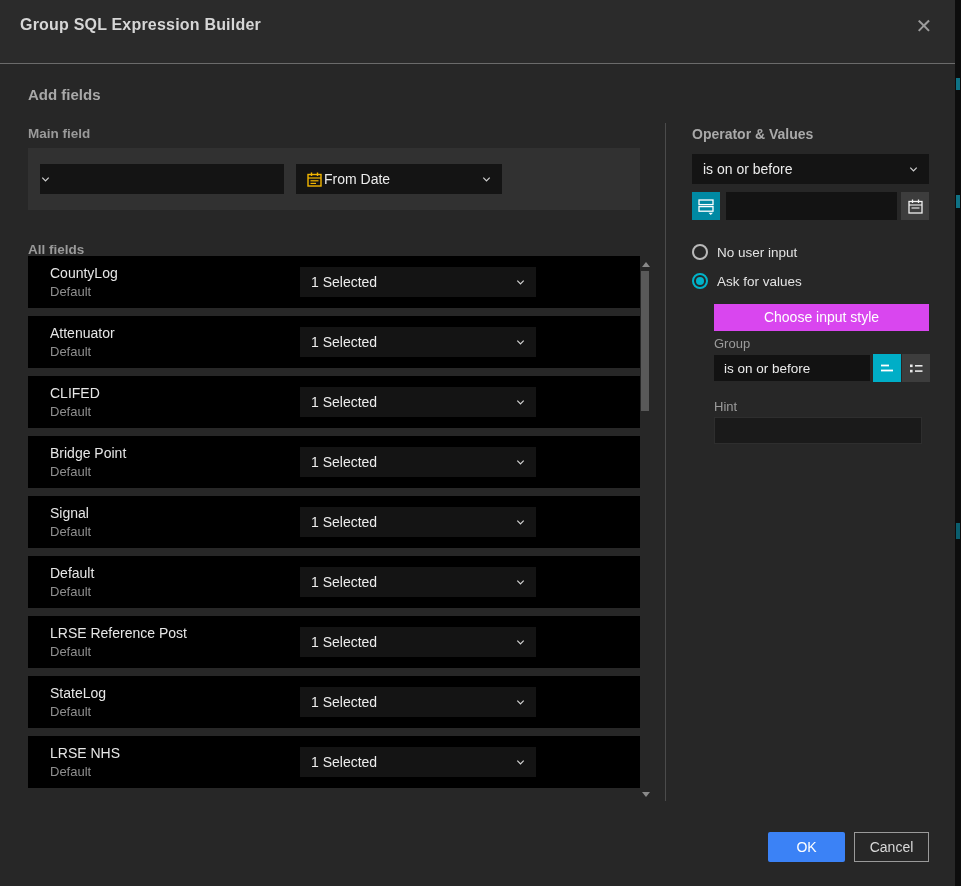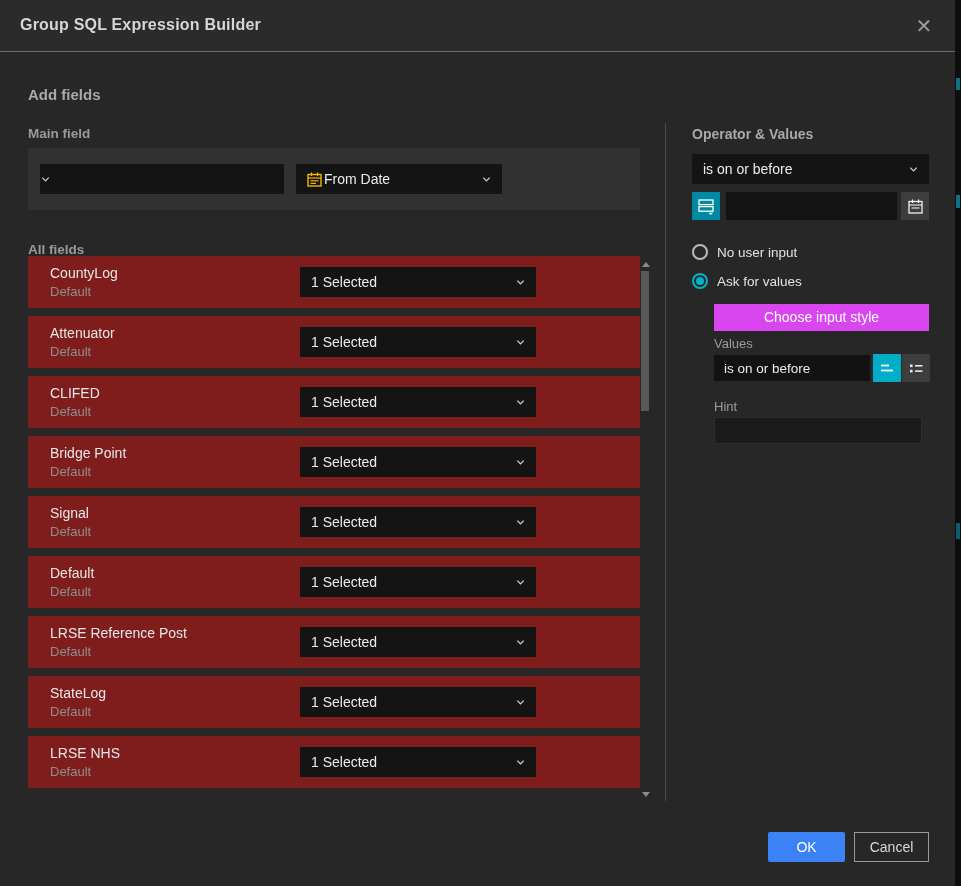--- a/index.html
+++ b/index.html
@@ -1,21 +1,21 @@
 <!DOCTYPE html>
 <html><head>
 <meta charset="utf-8">
 <style>
   * { margin:0; padding:0; box-sizing:border-box; }
   html,body { width:961px; height:886px; overflow:hidden; background:#262626;
     font-family:"Liberation Sans", sans-serif; }
   .dialog { position:absolute; left:0; top:0; width:961px; height:886px; background:#272727; }
 
   
-  .titlebar { position:absolute; left:0; top:0; width:955px; height:52px; background:#2b2b2b;
+  .titlebar { position:absolute; left:0; top:0; width:955px; height:64px; background:#2b2b2b;
     border-bottom:1px solid #6b6b6b; }
   .titlebar .title { position:absolute; left:20px; top:16px; font-size:16px; font-weight:700;
     color:#d6d6d6; letter-spacing:.2px; }
   .close-btn { position:absolute; right:18px; top:13px; width:26px; height:26px; color:#9c9c9c;
     font-size:20px; line-height:26px; text-align:center; cursor:pointer; }
 
   
   .h-add { position:absolute; left:28px; top:86px; font-size:15px; font-weight:700; color:#a9a9a9; }
   .h-sub { position:absolute; font-size:13.5px; font-weight:700; color:#9a9a9a; }
 
@@ -24,21 +24,21 @@
   .select { background:#141414; display:flex; align-items:center; height:30px; cursor:pointer; }
   .select .select-text { color:#ececec; font-size:14px; padding-left:11px; flex:1; white-space:nowrap; overflow:hidden; }
   .select .chev { margin-right:10px; flex:none; }
   .sel-layer { position:absolute; left:12px; top:16px; width:244px; }
   .sel-field { position:absolute; left:268px; top:16px; width:206px; }
   .sel-field .cal { margin-left:10px; flex:none; }
   .sel-field .select-text { padding-left:1px; }
 
   
   .list { position:absolute; left:28px; top:256px; width:612px; }
-  .field-row { position:relative; height:52px; margin-bottom:8px; background:#7f1d1d; }
+  .field-row { position:relative; height:52px; margin-bottom:8px; background:#000000; }
   .row-name { position:absolute; left:22px; top:9px; font-size:14px; color:#e6e6e6; }
   .row-sub { position:absolute; left:22px; top:28px; font-size:13px; color:#8f8f8f; }
   .row-select { position:absolute; left:272px; top:11px; width:236px; }
 
   
   .sb-thumb { position:absolute; left:641px; top:271px; width:8px; height:140px; background:#595959; cursor:pointer; }
   .sb-up { position:absolute; left:642px; top:262px; width:0; height:0;
     border-left:4px solid transparent; border-right:4px solid transparent; border-bottom:5px solid #8a8a8a; cursor:pointer; }
   .sb-down { position:absolute; left:642px; top:792px; width:0; height:0;
     border-left:4px solid transparent; border-right:4px solid transparent; border-top:5px solid #8a8a8a; cursor:pointer; }
@@ -272,21 +272,21 @@
     </div>
     <div class="radio-option radio-2 selected">
       <span class="radio-circle">
           <span class="radio-dot"></span>
         </span>
       <span class="radio-label">Ask for values</span>
     </div>
 
     <div class="choose-btn">Choose input style</div>
 
-    <div class="lbl lbl-label">Values</div>
+    <div class="lbl lbl-label">Group</div>
     <input class="label-input" type="text" value="is on or before" style="">
     <div class="style-btn active">
       <svg width="18" height="18" viewBox="0 0 18 18">
         <line x1="3" y1="6.5" x2="11" y2="6.5" stroke="#fff" stroke-width="1.8"></line>
         <line x1="3" y1="11.5" x2="15" y2="11.5" stroke="#fff" stroke-width="1.8"></line>
         </svg>
     </div>
     <div class="style-btn plain">
       <svg width="18" height="18" viewBox="0 0 18 18">
         <rect x="3" y="5.5" width="2.6" height="2.6" fill="#e8e8e8"></rect>

